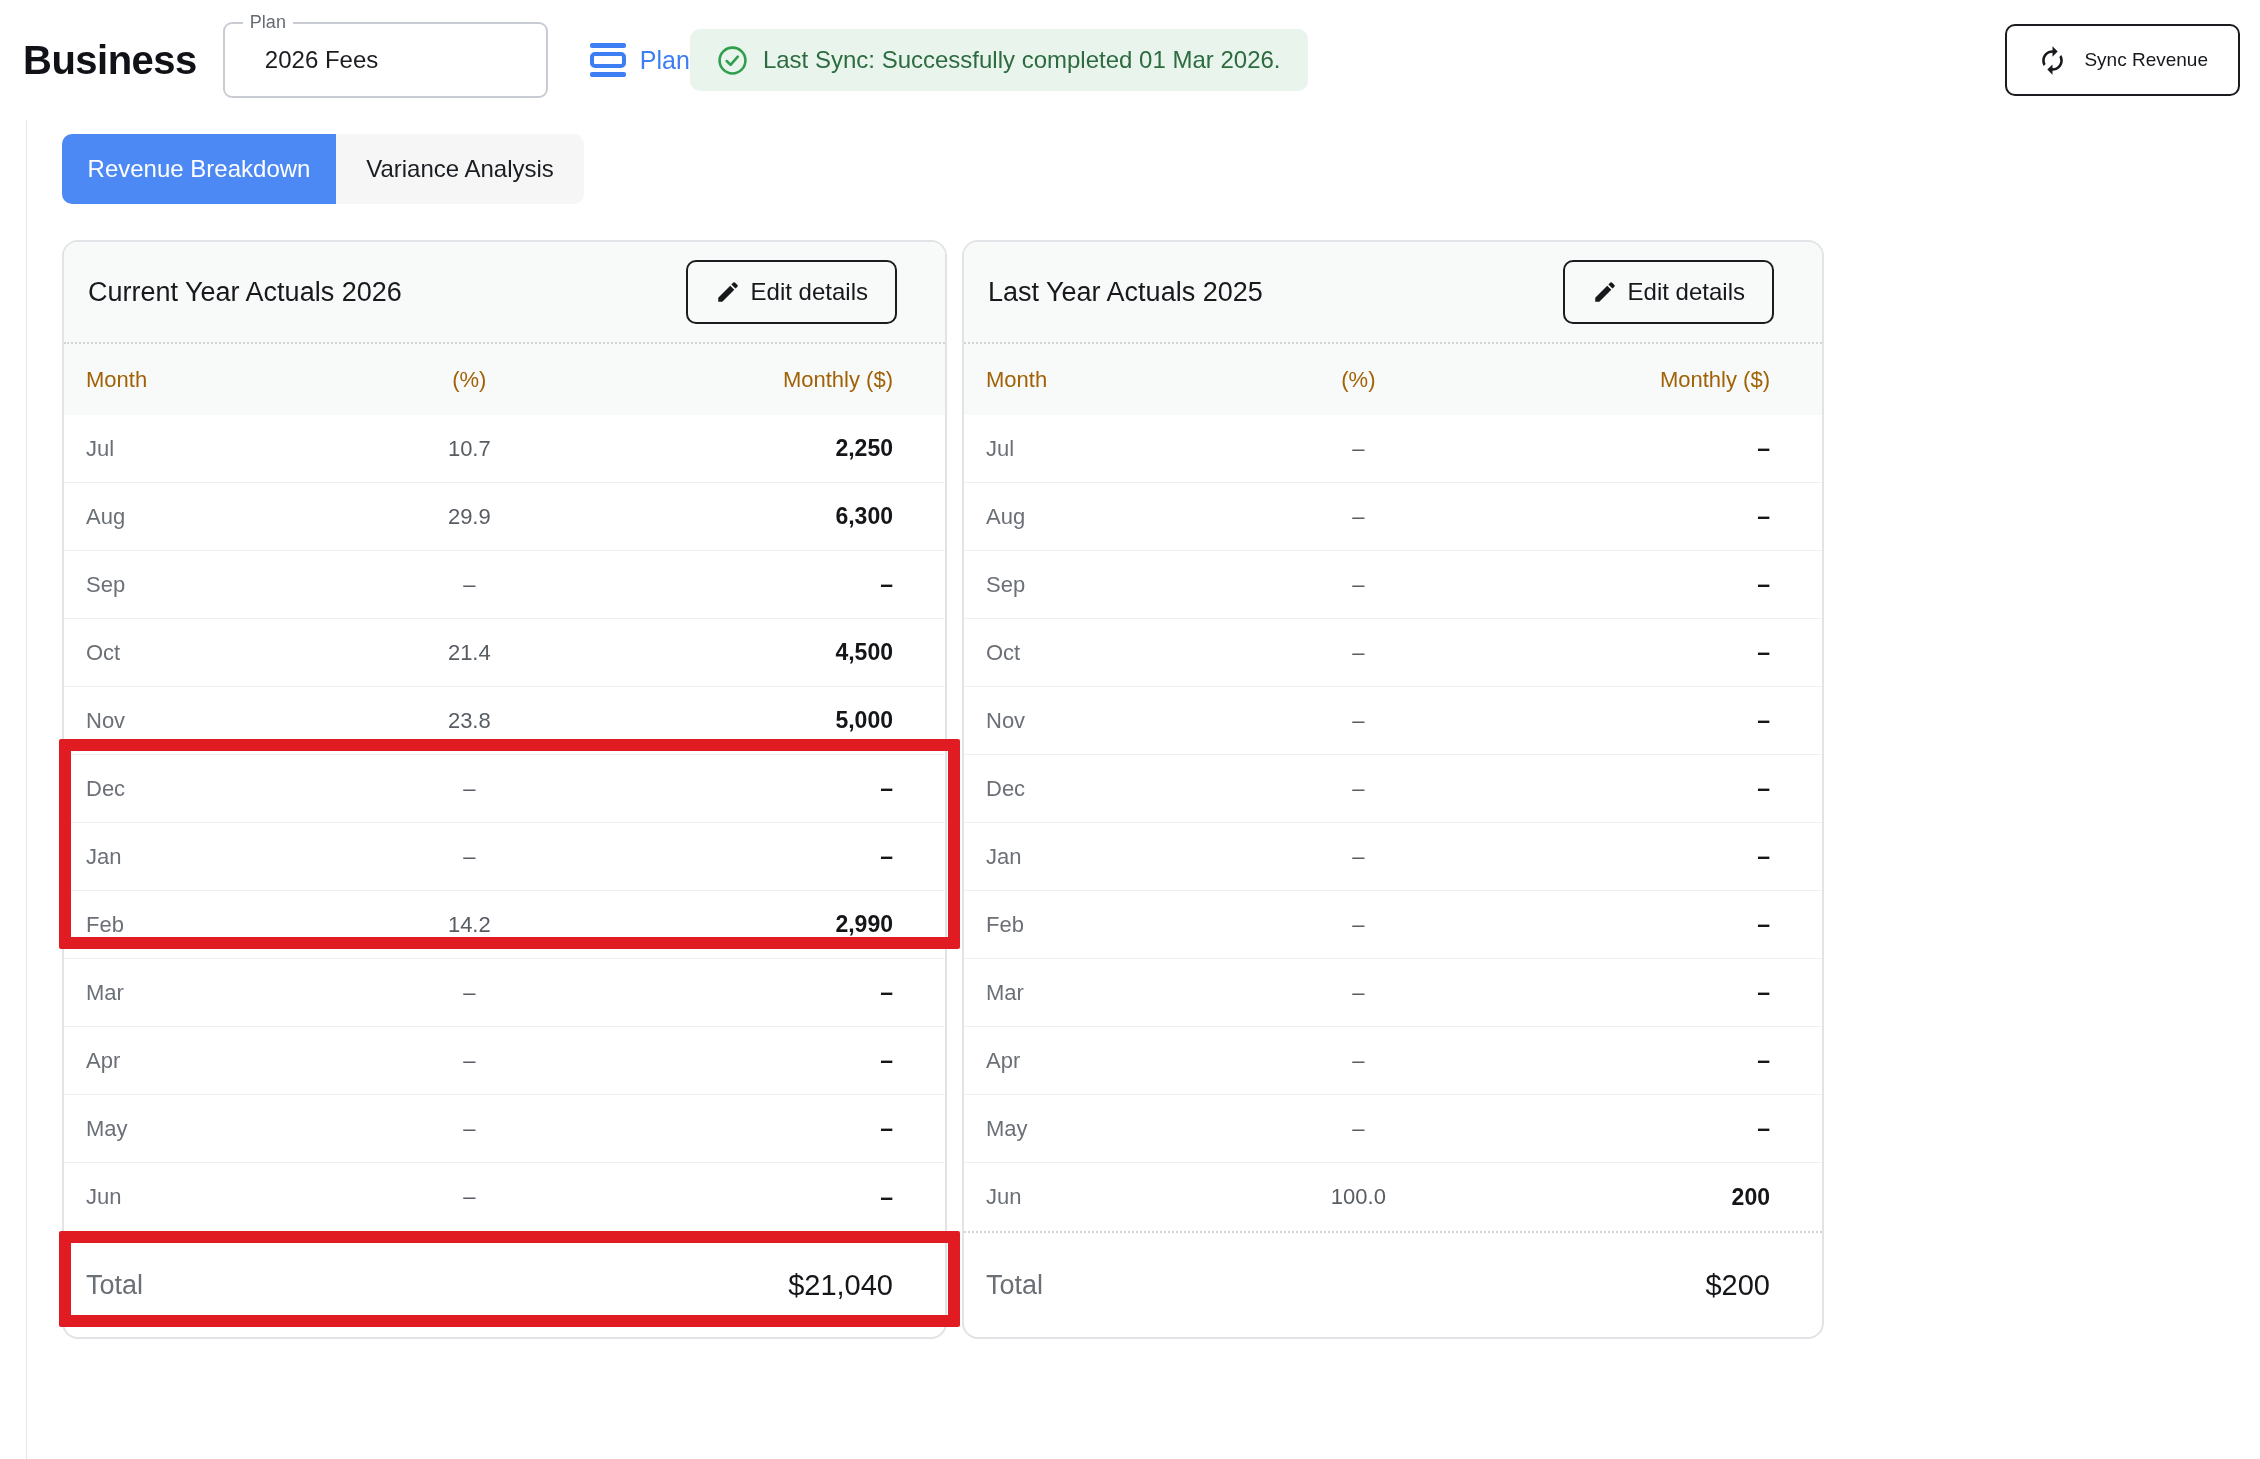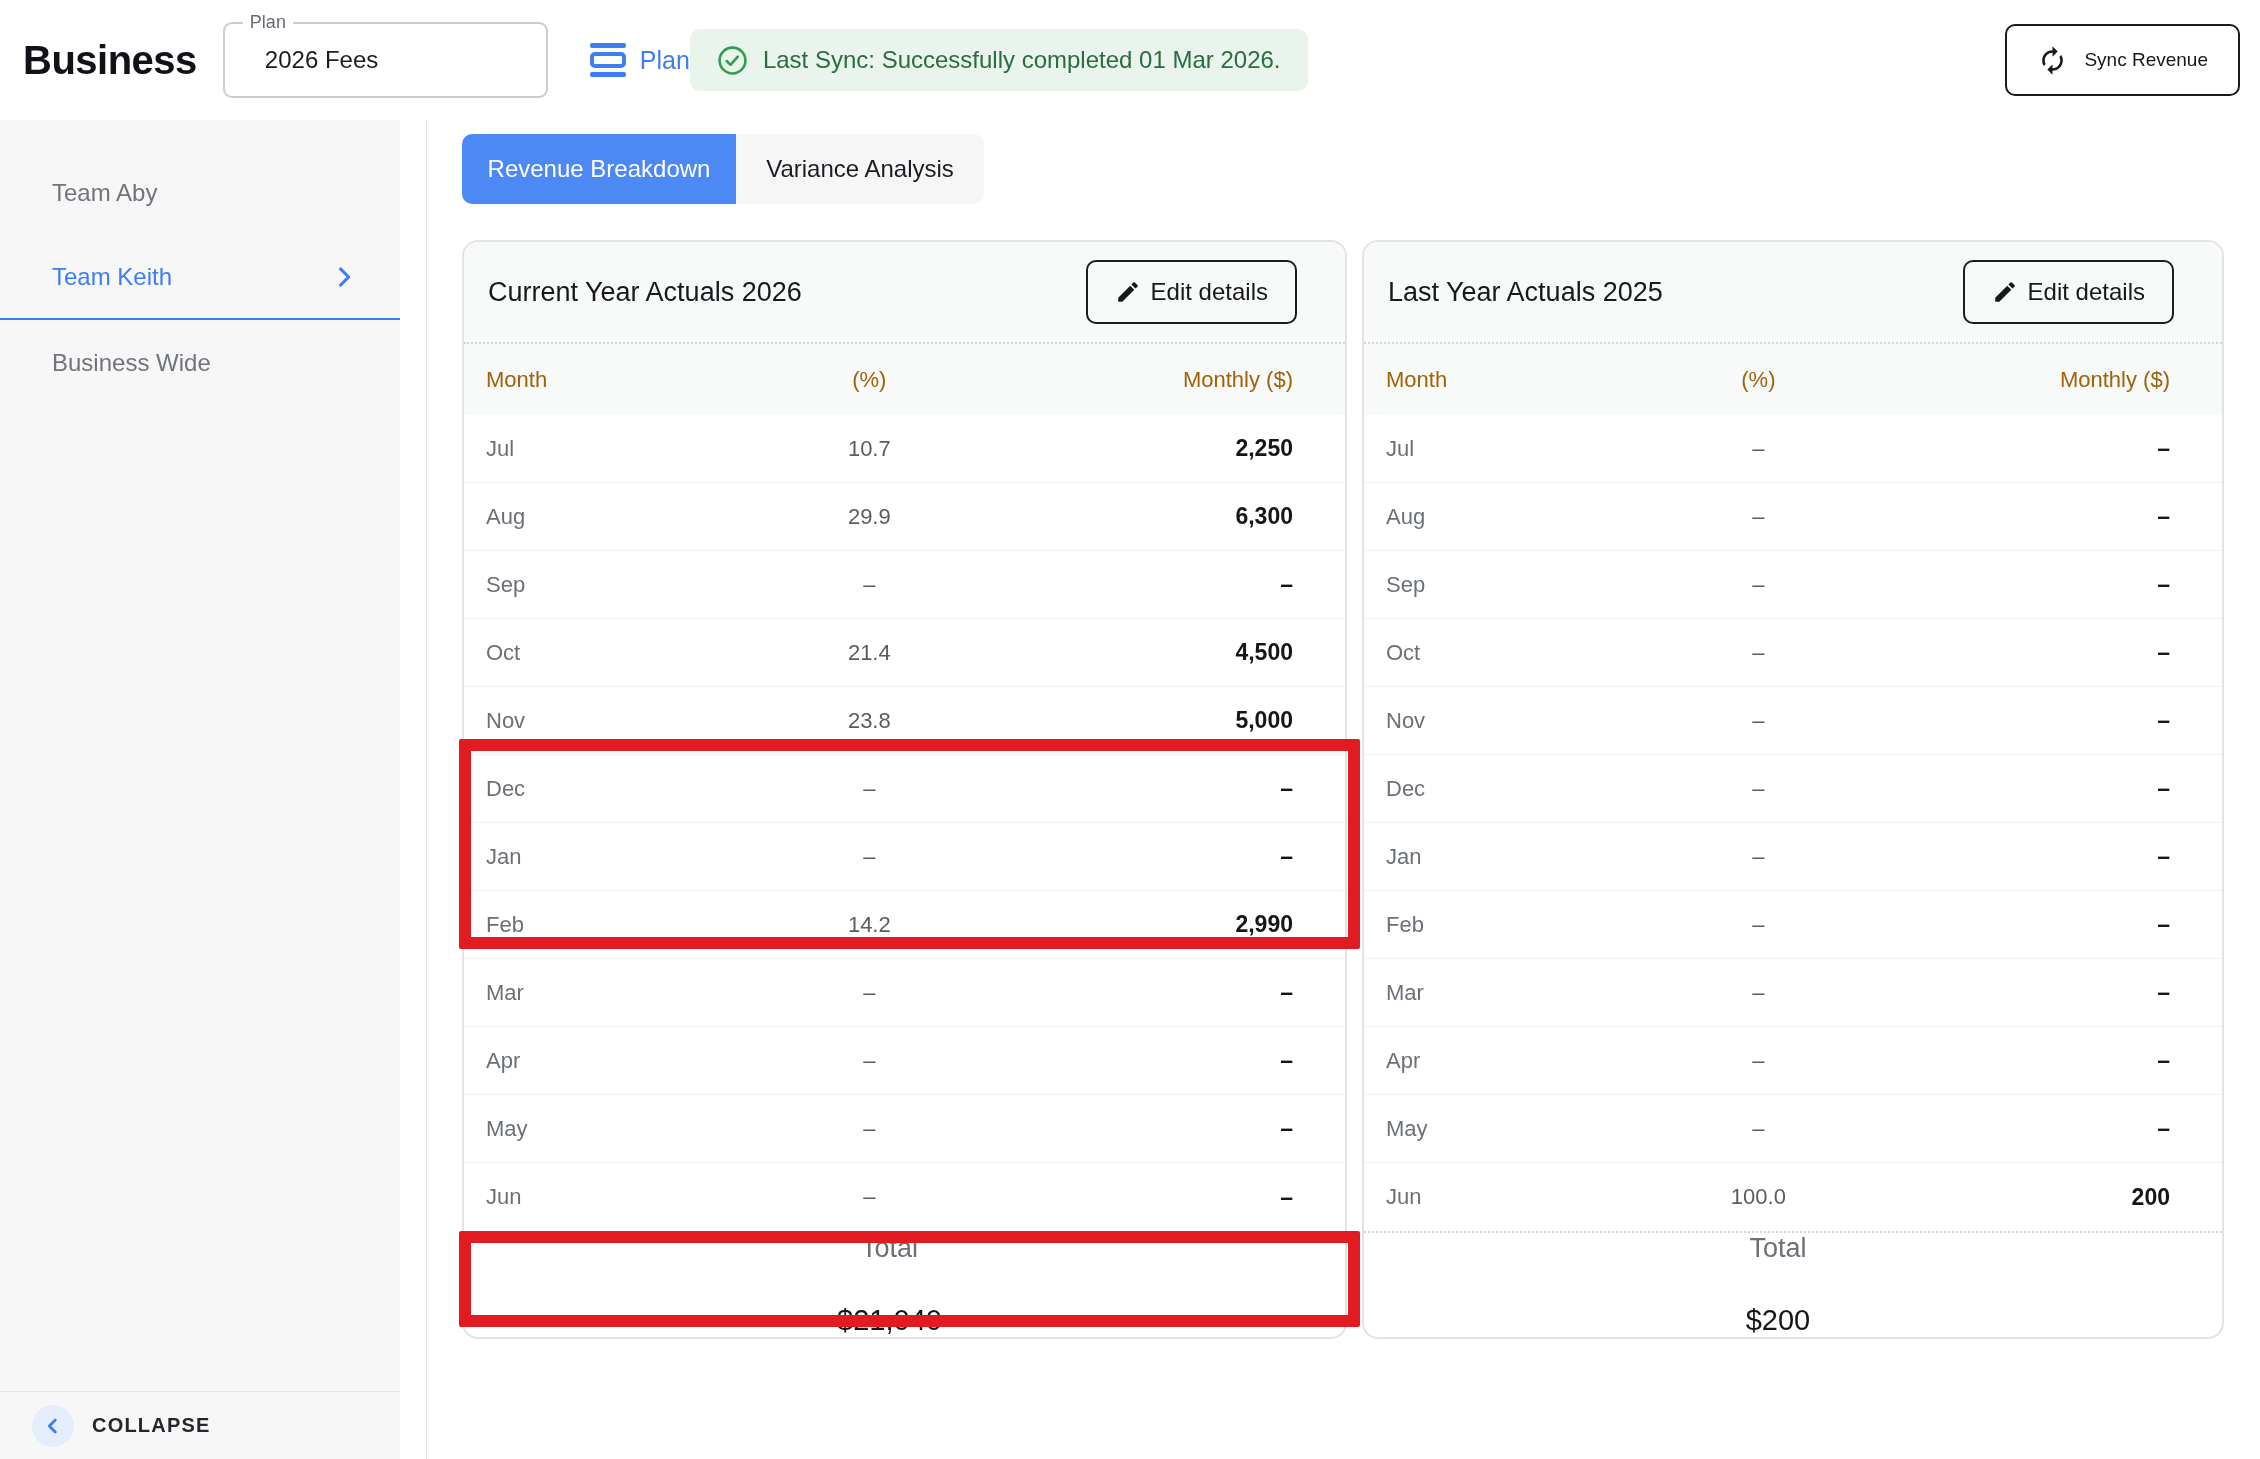--- a/index.html
+++ b/index.html
@@ -68,21 +68,21 @@
   .thead .c-mon { text-align:right; }
 
   .trow { display:grid; grid-template-columns:30% 35% 35%; height:68px; align-items:center;
     padding:0 52px 0 22px; border-bottom:1px solid #f0f0f2; }
   .trow:last-child { border-bottom:none; }
   .cell.month { font-size:22px; color:#6b7077; }
   .cell.pct { font-size:22px; color:#585d63; text-align:center; }
   .cell.monthly { font-size:23px; font-weight:700; color:#141619; text-align:right; }
 
   .total-row { border-top:2px dotted #d2d4d6; height:106px; display:flex; align-items:center;
-    justify-content:space-between; padding:0 52px 0 22px;flex-direction:column; }
+    justify-content:space-between; padding:0 52px 0 22px; }
   .total-label { font-size:27px; color:#6b7077; }
   .total-value { font-size:29px; font-weight:400; color:#141619; }
 
   .hl { position:absolute; left:-5px; right:-15px; border:12px solid #e01b21; border-radius:2px;
     pointer-events:none; z-index:5; }
 </style>
 </head>
 <body>
 
 <div class="app">
@@ -119,45 +119,20 @@
         <svg viewBox="0 0 24 24" width="31" height="31">
           <path fill="#17191d" d="M12 6v3l4-4-4-4v3c-4.42 0-8 3.58-8 8 0 1.57.46 3.03 1.24 4.26L6.7 14.8C6.25 13.97 6 13 6 12c0-3.31 2.69-6 6-6zm6.76 1.74L17.3 9.2c.44.84.7 1.8.7 2.8 0 3.31-2.69 6-6 6v-3l-4 4 4 4v-3c4.42 0 8-3.58 8-8 0-1.57-.46-3.03-1.24-4.26z"></path>
         </svg>
       </span>
       <span class="txt">Sync Revenue</span>
     </button>
   </div>
 
   <div class="shell">
 
-    <div class="sidebar">
-      <div class="side-item">
-        <span>Team Aby</span>
-      </div>
-      <div class="side-item active">
-        <span>Team Keith</span>
-        <span class="chev">
-          <svg viewBox="0 0 24 24" width="28" height="28">
-            <path d="M9 5l7 7-7 7" fill="none" stroke="#3d7ef2" stroke-width="2.6" stroke-linecap="round" stroke-linejoin="round"></path>
-          </svg>
-        </span>
-      </div>
-      <div class="side-item">
-        <span>Business Wide</span>
-      </div>
-
-      <div class="collapse-row">
-        <span class="collapse-circle">
-          <svg viewBox="0 0 24 24" width="22" height="22">
-            <path d="M14.5 5.5L8 12l6.5 6.5" fill="none" stroke="#3d7ef2" stroke-width="3" stroke-linecap="round" stroke-linejoin="round"></path>
-          </svg>
-        </span>
-        <span class="collapse-label">COLLAPSE</span>
-      </div>
-    </div>
 
     <div class="vgap"></div>
 
     <div class="content">
 
       <div class="tabs">
         <div class="tab active">
           <span>Revenue Breakdown</span>
         </div>
         <div class="tab inactive">

